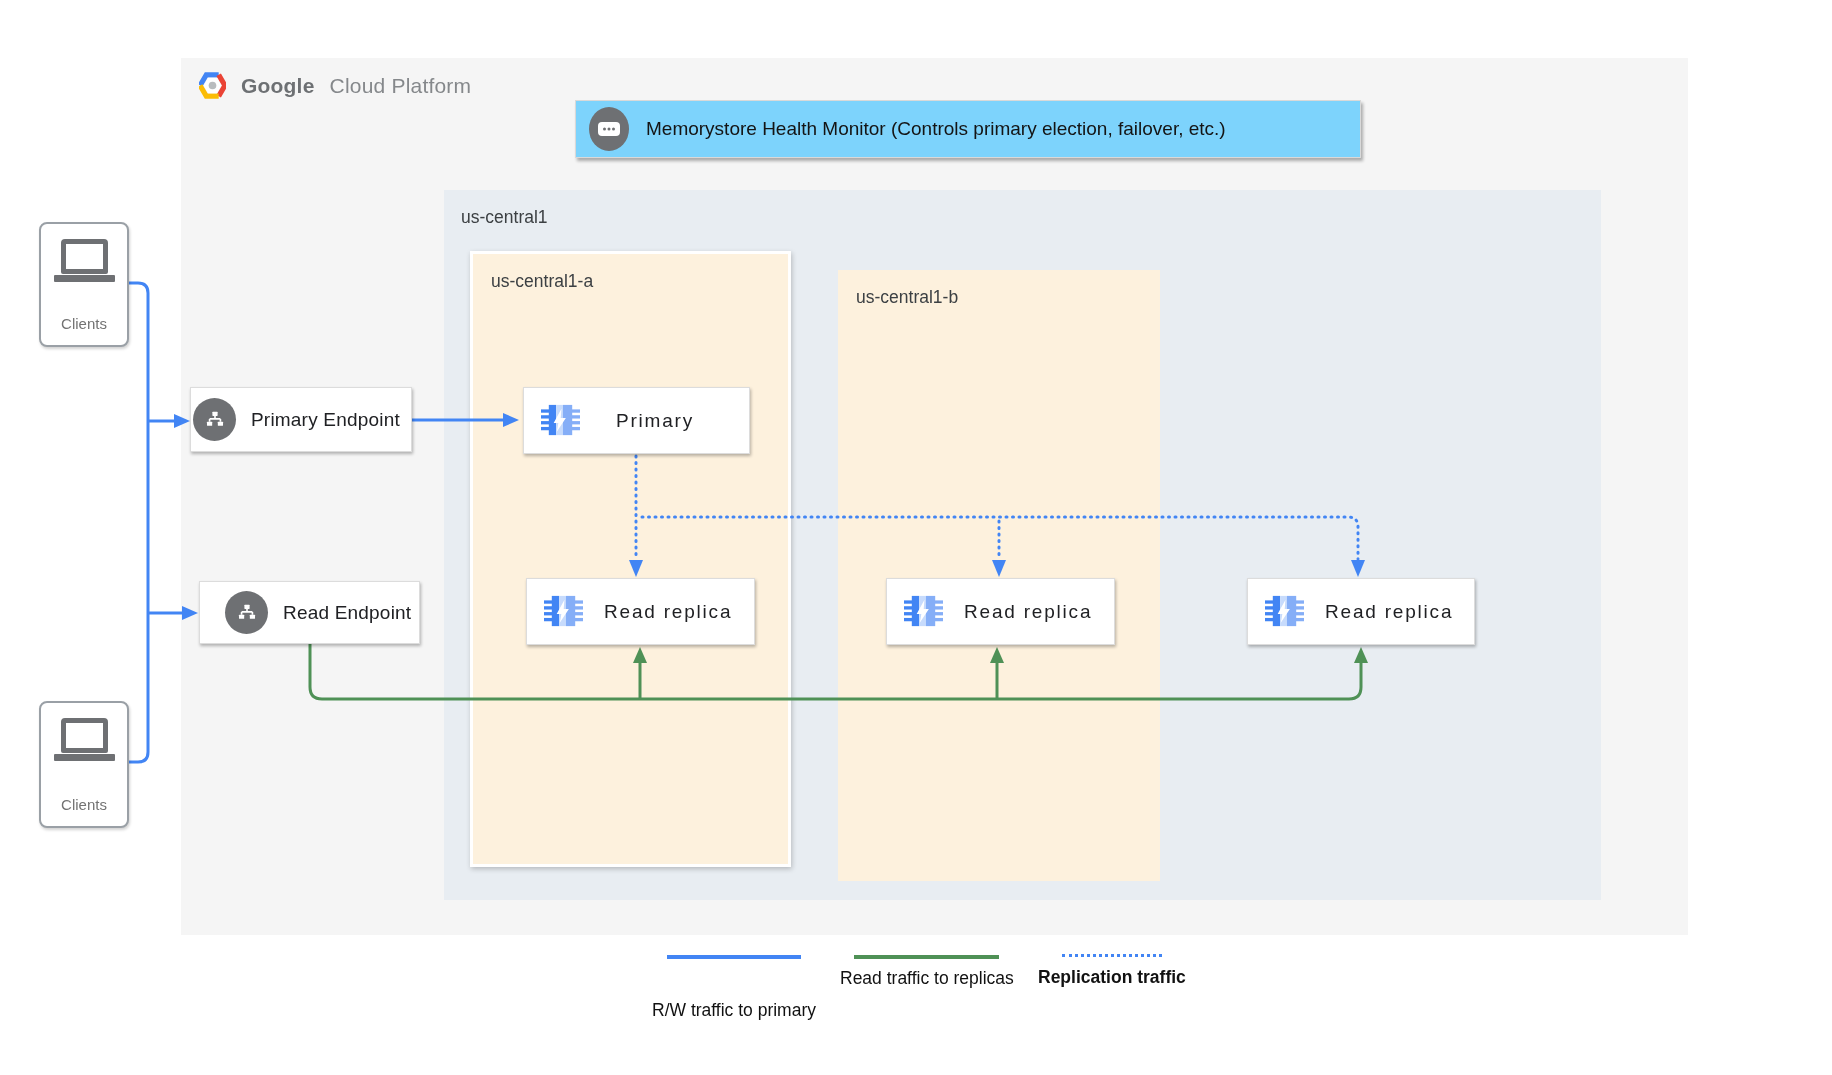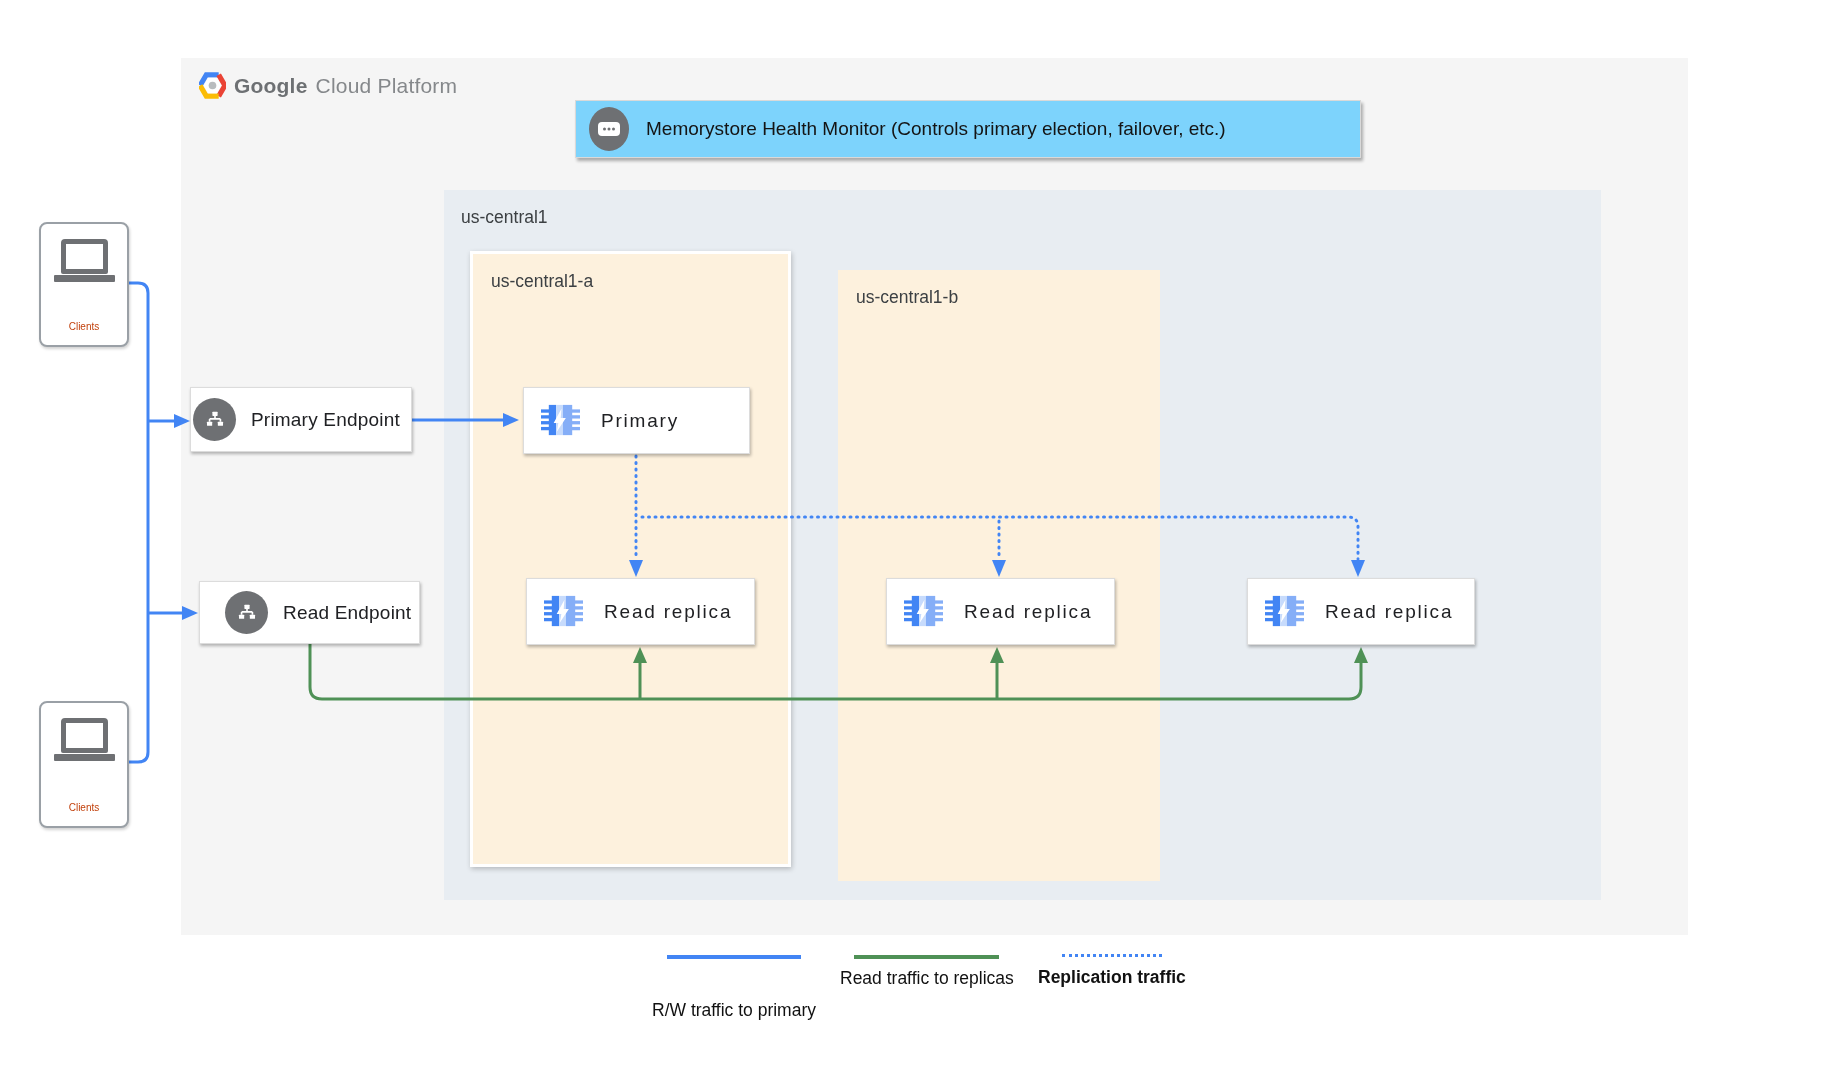--- a/index.html
+++ b/index.html
@@ -2,21 +2,21 @@
 <html style="--blue: #4285f4; --green: #4f9156; --panel: #f5f5f5; --region: #e8edf2; --zone: #fdf1dd; --gray-icon: #6e7073; --g-red: #ea4335; --g-yellow: #fbbc05;"><head>
 <meta charset="utf-8">
 <style>
   * { margin:0; padding:0; box-sizing:border-box; }
   html,body { background:#fff; font-family:"Liberation Sans", sans-serif; }
   .canvas { position:relative; width:1832px; height:1075px; background:#fff; overflow:hidden; }
 
   .panel { position:absolute; left:181px; top:58px; width:1507px; height:877px; background:var(--panel); }
 
   
-  .gcp-logo { position:absolute; left:199px; top:72px; display:flex; align-items:center; gap:8px; }
+  .gcp-logo { position:absolute; left:199px; top:72px; display:flex; align-items:center; gap:15px; }
   .gcp-logo .brand { font-size:21px; font-weight:700; color:#6d7073; letter-spacing:.2px; }
   .gcp-logo .suffix { font-size:21px; font-weight:400; color:#85888b; letter-spacing:.2px; }
 
   
   .monitor-box { position:absolute; left:575px; top:100px; width:786px; height:58px; background:#7dd3fc;
     border:1px solid #d9d9d9; box-shadow:2px 3px 3px rgba(0,0,0,.30); display:flex; align-items:center; gap:17px; padding-left:13px; }
   .monitor-box .label { font-size:19px; color:#141414; }
   .chat-circle { width:40px; height:44px; border-radius:50%; background:var(--gray-icon); display:flex; align-items:center; justify-content:center; flex:0 0 auto; }
 
   
@@ -27,38 +27,38 @@
   .zone-b { left:838px; top:255px; width:322px; height:611px;margin-top:15px; }
   .zone-c { left:1200px; top:255px; width:321px; height:611px; }
   .zone-label { position:absolute; left:18px; top:17px; font-size:17.5px; color:#3c4043; }
 
   
   .node { position:absolute; background:#fff; border:1px solid #dcdcdc; box-shadow:1px 2px 3px rgba(0,0,0,.28);
     display:flex; align-items:center; }
   .node .node-label { color:#202124; }
   .store-label { font-size:19px; letter-spacing:1.8px; }
   .endpoint-label { font-size:19px; letter-spacing:.2px; }
-  .n-primary   { left:523px; top:387px; width:227px; height:67px; gap:21px; padding-left:17px; }
+  .n-primary   { left:523px; top:387px; width:227px; height:67px; gap:36px; padding-left:17px; }
   .n-replica-a { left:526px; top:578px; width:229px; height:67px; gap:21px; padding-left:17px; }
   .n-replica-b { left:886px; top:578px; width:229px; height:67px; gap:21px; padding-left:17px; }
   .n-replica-c { left:1247px; top:578px; width:228px; height:67px; gap:21px; padding-left:17px; }
   .n-primary-endpoint { left:190px; top:387px; width:222px; height:65px; gap:15px; padding-left:2px; }
   .n-read-endpoint    { left:199px; top:581px; width:221px; height:63px; gap:15px; padding-left:25px; }
   .endpoint-circle { width:43px; height:43px; border-radius:50%; background:var(--gray-icon);
     display:flex; align-items:center; justify-content:center; flex:0 0 auto; }
 
   
   .client-box { position:absolute; width:90px; background:#fff; border:2px solid #9aa0a6; border-radius:8px;
     box-shadow:1px 2px 3px rgba(0,0,0,.18); display:flex; flex-direction:column; align-items:center; }
   .client-top { left:39px; top:222px; height:125px; }
   .client-bottom { left:39px; top:701px; height:127px; }
   .laptop { margin-top:15px; display:flex; flex-direction:column; align-items:center; }
   .laptop .screen { width:47px; height:35px; border:5px solid var(--gray-icon); border-radius:4px 4px 2px 2px; background:#fff; }
   .laptop .base { width:61px; height:7px; background:var(--gray-icon); margin-top:1px; border-radius:1px; }
-  .client-label { margin-top:auto; margin-bottom:13px; font-size:10px; color:#c2410c; }
+  .client-label { margin-top:auto; margin-bottom:13px; font-size:15px; color:#737373; }
 
   
   .wires { position:absolute; left:0; top:0; width:1832px; height:1075px; pointer-events:none; }
 
   
   .legend-item { position:absolute; display:flex; flex-direction:column; align-items:center; }
   .li-rw   { left:652px; top:955px;gap:32px; }
   .li-read { left:840px; top:955px; }
   .li-repl { left:1038px; top:954px;font-weight:bold; }
   .legend-line { height:0; }

